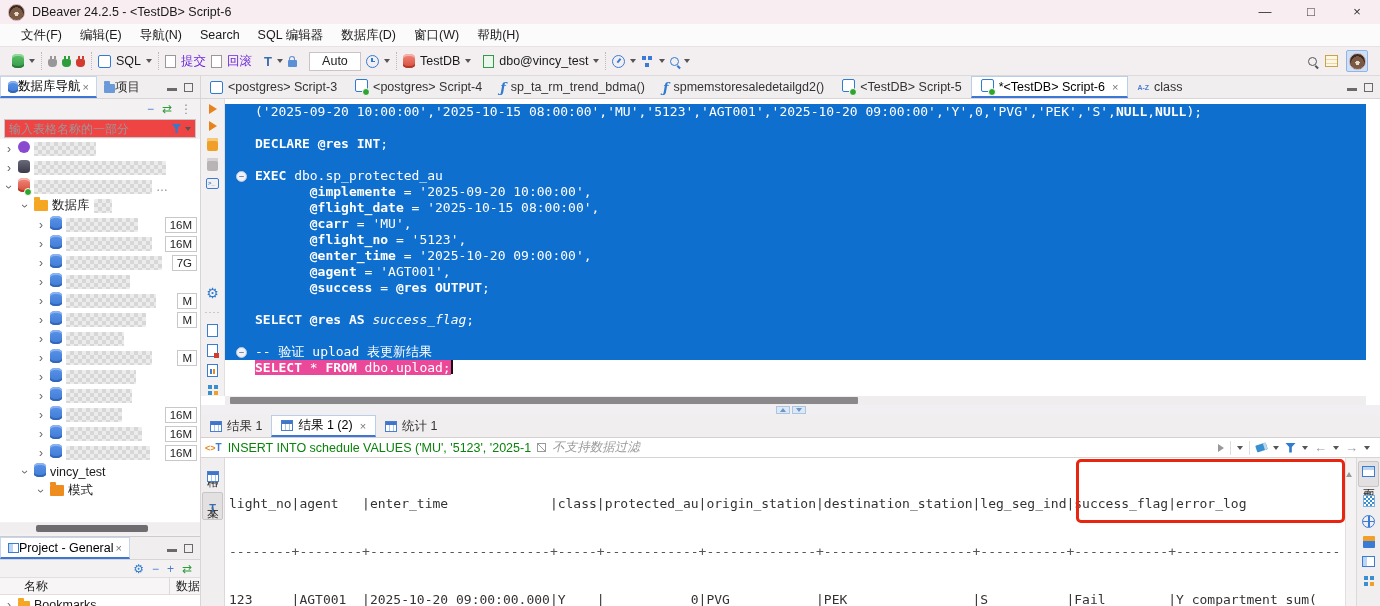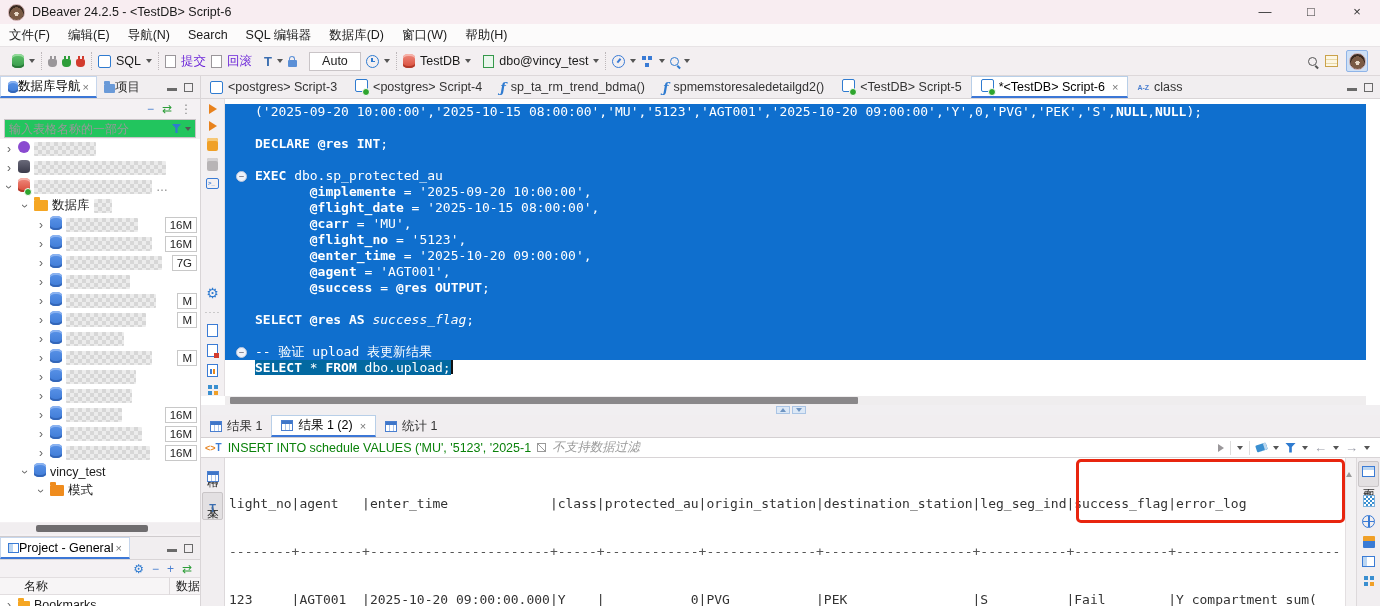--- a/index.html
+++ b/index.html
@@ -7,21 +7,21 @@
   body { font-family:"Liberation Sans",sans-serif; font-size:12px; color:#222; background:#fff; position:relative; }
 
   
   .titlebar { position:absolute; left:0; top:0; right:0; height:24px; background:#f8edf1; display:flex; align-items:center; padding-left:8px; }
   .titlebar .apptitle { margin-left:7px; font-size:12.5px; color:#1a1a1a; }
   .win-btns { margin-left:auto; display:flex; height:24px; }
   .win-btn { width:46px; text-align:center; line-height:24px; font-size:13px; color:#333; }
   .i-beaver { width:17px; height:17px; border-radius:50%; background:radial-gradient(circle at 50% 58%, #e8d9c8 0 18%, #7a5a44 19% 55%, #3a2a20 56%); border:1px solid #caa; }
 
   
-  .menubar { position:absolute; left:0; top:24px; right:0; height:23px; background:#fcfbfb; border-bottom:1px solid #e7e3e5; display:flex; align-items:center; padding-left:0; }
+  .menubar { position:absolute; left:0; top:24px; right:0; height:23px; background:#fcfbfb; border-bottom:1px solid #e7e3e5; display:flex; align-items:center; padding-left:12px; }
   .menu-item { padding:0 9px; font-size:12.5px; color:#1a1a1a; }
 
   
   .toolbar { position:absolute; left:0; top:47px; right:0; height:29px; background:#f3eff1; border-bottom:1px solid #ddd8da; display:flex; align-items:center; padding:0 6px; }
   .tb-group { display:flex; align-items:center; gap:5px; padding:0 6px; height:22px; }
   .tb-sep { width:1px; height:18px; border-left:1px dotted #bdb7ba; }
   .tb-label { font-size:12.5px; color:#1a1a1a; }
   .tb-label.disabled { color:#6d28d9; }
   .caret { width:0; height:0; border-left:3.5px solid transparent; border-right:3.5px solid transparent; border-top:4px solid #555; }
   .combo { background:#fff; border:1px solid #c9c4c7; height:19px; line-height:17px; padding:0 6px; min-width:52px; text-align:center; font-size:12.5px; }
@@ -90,21 +90,21 @@
   
   .sidebar { position:absolute; left:0; top:76px; width:201px; bottom:0; background:#f4f1f3; border-right:1px solid #d9d5d7; }
   .pane-tabs { height:23px; background:#f1eef0; border-bottom:1px solid #d9d5d7; display:flex; align-items:stretch; }
   .ptab { display:flex; align-items:center; padding:0 7px; font-size:12.5px; color:#333; }
   .ptab.active { background:#fff; border:1px solid #c6d6ec; border-bottom:2px solid #3c77d6; color:#000; }
   .ptab .x { color:#777; margin-left:2px; font-size:11px; }
   .pane-btns { margin-left:auto; display:flex; align-items:center; gap:7px; padding-right:7px; }
   .nav-toolbar { height:19px; display:flex; justify-content:flex-end; align-items:center; gap:8px; padding-right:8px; background:#f4f1f3; }
   .nav-mini { color:#4a7fd0; font-size:12px; line-height:12px; }
   .nav-mini.green { color:#2e9e3a; } .nav-mini.gray { color:#8a8a8a; }
-  .nav-filter { margin:1px 4px 2px 4px; height:19px; background:#22c55e; border:1px solid #c9c4c7; display:flex; align-items:center; padding:0 4px; gap:4px; }
+  .nav-filter { margin:1px 4px 2px 4px; height:19px; background:#ef4444; border:1px solid #c9c4c7; display:flex; align-items:center; padding:0 4px; gap:4px; }
   .nav-filter input { border:none; outline:none; flex:1; font-size:12px; color:#333; font-family:"Liberation Sans",sans-serif; min-width:0; background:transparent; }
   .nav-filter input::placeholder { color:#9a979a; }
   .tree { position:absolute; left:0; top:63px; width:200px; bottom:84px; background:#fff; overflow:hidden; }
   .tree-row { height:19px; display:flex; align-items:center; gap:4px; padding-right:3px; }
   .tw { width:10px; color:#666; font-size:12px; text-align:center; flex:none; }
   .tw.open { transform:rotate(90deg); }
   .censor { height:14px; border-radius:1px; background:repeating-conic-gradient(#d7d7d7 0% 25%, #ececec 0% 50%) 0 0/8px 8px; }
   .tree-label { font-size:12.5px; color:#1a1a1a; white-space:nowrap; }
   .size-badge { margin-left:auto; background:#fff; border:1px solid #c8c8c8; font-size:11.5px; padding:0 4px; height:16px; line-height:15px; color:#222; }
   .trail { color:#888; }
@@ -123,21 +123,21 @@
   .etabs { position:absolute; left:201px; top:76px; right:0; height:23px; background:#f1eef0; border-bottom:1px solid #d9d5d7; display:flex; align-items:stretch; }
   .etab { display:flex; align-items:center; gap:5px; padding:0 9px; font-size:12.5px; color:#333; white-space:nowrap; }
   .etab.active { background:#fff; border:1px solid #b8cfe8; border-bottom:2px solid #3c77d6; color:#000; }
   .etab .x { color:#777; margin-left:2px; font-size:11px; }
   .estrip { position:absolute; left:201px; top:99px; width:24px; height:297px; background:#f3f0f2; border-right:1px solid #e3dfe1; display:flex; flex-direction:column; align-items:center; padding-top:5px; gap:7px; }
   .estrip .gap { height:96px; }
   .code-area { position:absolute; left:225px; top:99px; right:0; height:297px; background:#fff; font-family:"DejaVu Sans Mono","Liberation Mono",monospace; font-size:13px; line-height:16px; white-space:pre; color:#fff; padding-top:5px; }
   .code-line { height:16px; padding-left:30px; position:relative; }
   .code-line.selfull { background:#0f6fce; margin-right:14px; }
   .code-line b { font-weight:bold; } .code-line i { }
-  .inline-sel { background:#0369a1; }
+  .inline-sel { background:#ec4899; }
   .fold { position:absolute; left:11px; top:2.5px; width:11px; height:11px; border-radius:50%; background:#eef2fa; border:1px solid #b9c6dd; color:#667; font-size:9px; line-height:9px; text-align:center; }
   .cursor { display:inline-block; width:2px; height:14px; background:#111; vertical-align:-2px; }
   .editor-hscroll { position:absolute; left:225px; right:14px; top:396px; height:9px; background:#efedee; }
   .editor-hscroll .thumb { position:absolute; left:5px; top:1px; bottom:1px; width:628px; background:#8a888a; border-radius:1px; }
   .sash { position:absolute; left:201px; right:0; top:405px; height:10px; background:#f1eff1; display:flex; justify-content:center; align-items:center; gap:2px; }
   .sash-btn { width:14px; height:8px; background:#dce8f6; border:1px solid #aac4e4; display:flex; align-items:center; justify-content:center; }
   .tri-up { width:0; height:0; border-left:3px solid transparent; border-right:3px solid transparent; border-bottom:4px solid #6f95c2; }
   .tri-down { width:0; height:0; border-left:3px solid transparent; border-right:3px solid transparent; border-top:4px solid #6f95c2; }
 
   

